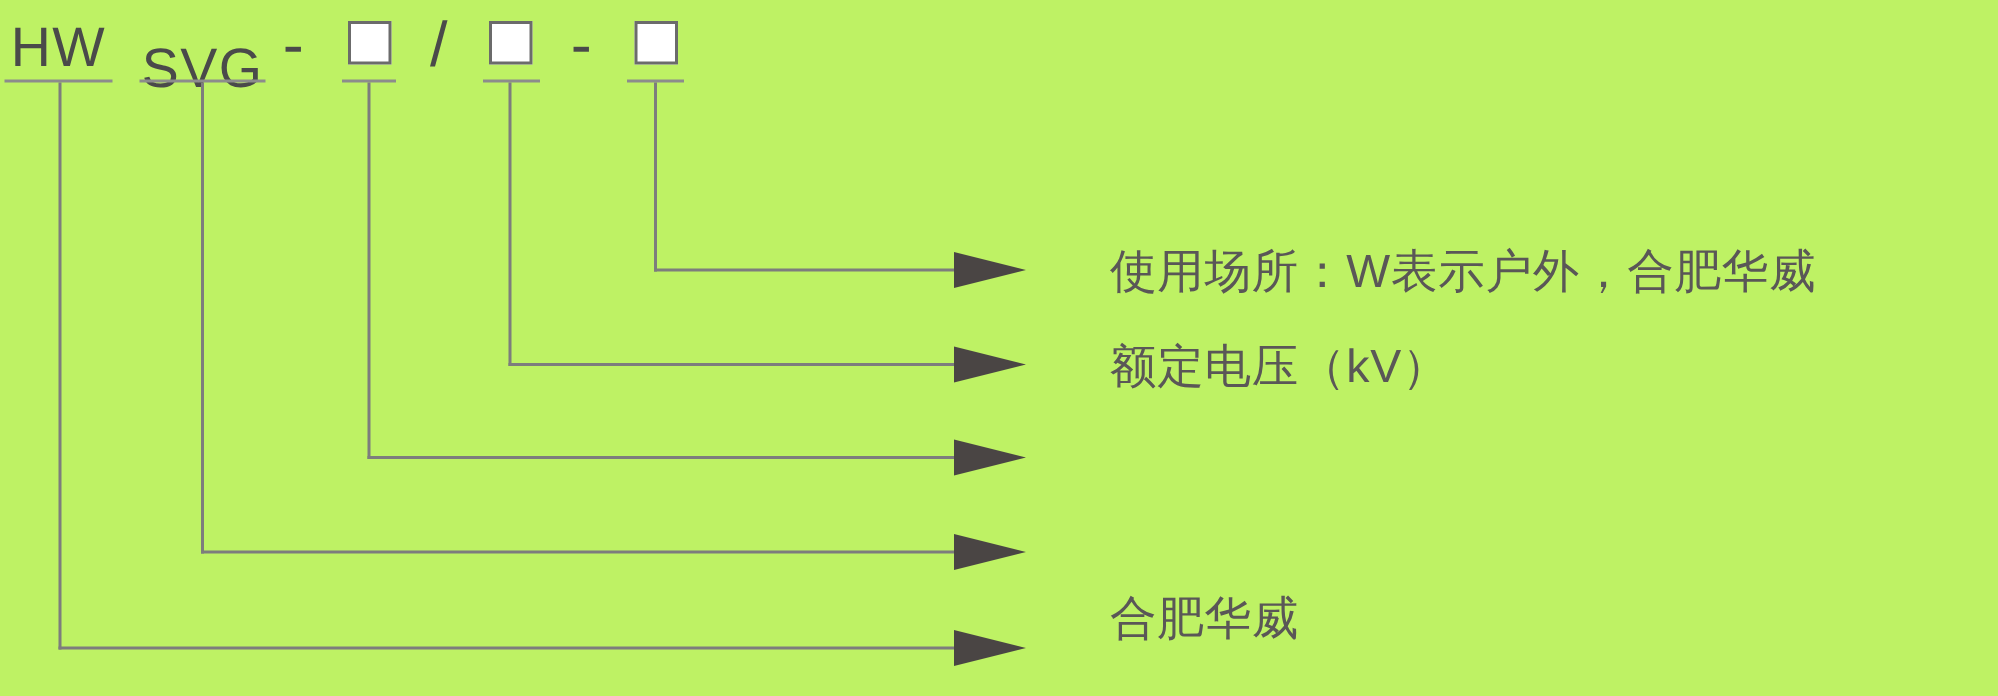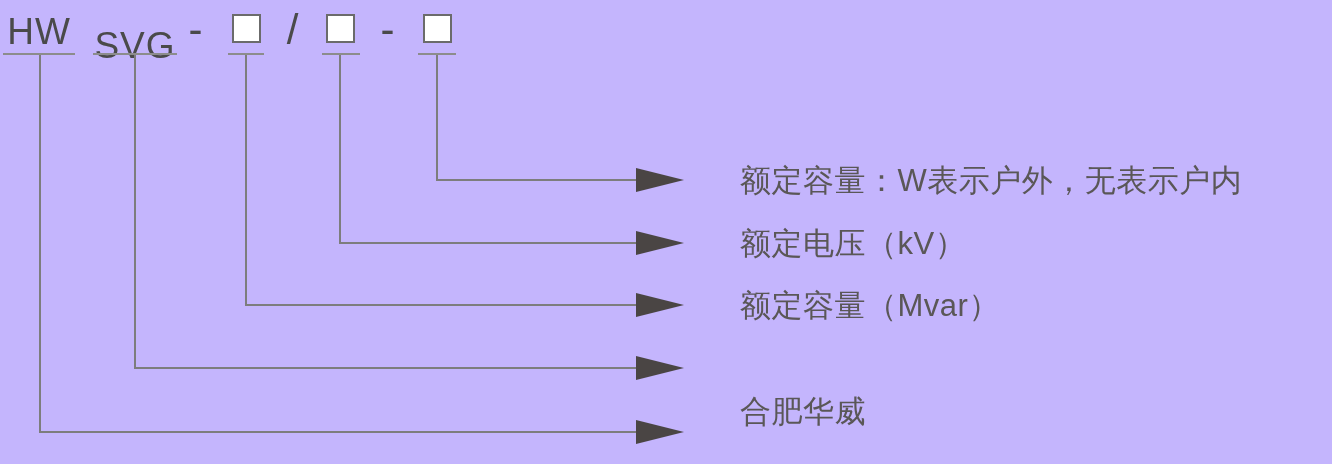--- a/index.html
+++ b/index.html
@@ -1,19 +1,19 @@
 <!DOCTYPE html>
 <html><head>
 <meta charset="utf-8">
 <style>
   html,body{margin:0;padding:0;background:#ffffff;}
   .stage{
     position:relative;
     width:1332px;height:464px;
-    background:#c4b5fd;
+    background:#bef264;
     font-family:"Liberation Sans","DejaVu Sans",sans-serif;
     overflow:hidden;
   }
   
   .tok{
     position:absolute;
     color:#4a4a4a;
     font-size:37px;
     line-height:1;
     text-align:center;
@@ -125,18 +125,17 @@
   <div class="arrow a-leg3"></div>
 
   <div class="vline v-leg4"></div>
   <div class="hline h-leg4"></div>
   <div class="arrow a-leg4"></div>
 
   <div class="vline v-leg5"></div>
   <div class="hline h-leg5"></div>
   <div class="arrow a-leg5"></div>
 
-  <div class="label lab-1">额定容量：W表示户外，无表示户内</div>
+  <div class="label lab-1">使用场所：W表示户外，合肥华威</div>
   <div class="label lab-2">额定电压（kV）</div>
-  <div class="label lab-3">额定容量（Mvar）</div>
   <div class="label lab-5">合肥华威</div>
 
 </div>
 
 </body></html>

